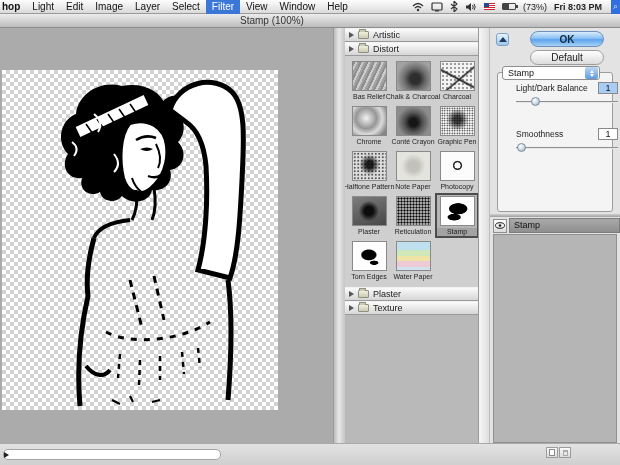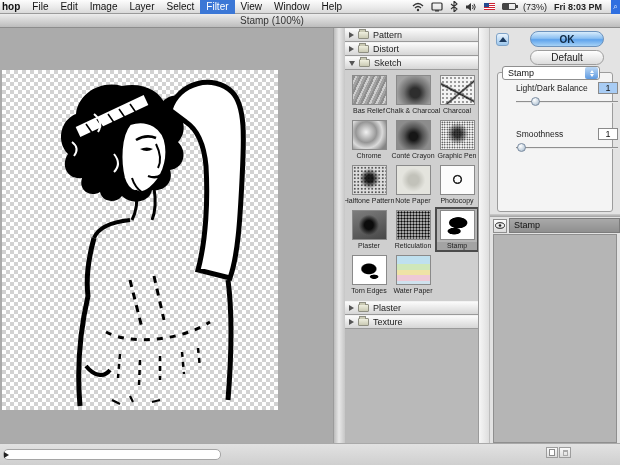--- a/index.html
+++ b/index.html
@@ -131,21 +131,21 @@
   .newfx i { width:6px; height:7px; border:1px solid #8a8a8a; background:#fff; display:block; }
   .trash i { width:5px; height:6px; border:1px solid #aaa; border-top:2px solid #aaa; display:block; }
 </style>
 </head>
 <body>
 
 <div class="screen">
 
   <div class="menubar">
     <span class="app">hop</span>
-    <span class="mitem">File</span>
+    <span class="mitem">Light</span>
     <span class="mitem">Edit</span>
     <span class="mitem">Image</span>
     <span class="mitem">Layer</span>
     <span class="mitem">Select</span>
     <span class="mitem active">Filter</span>
     <span class="mitem">View</span>
     <span class="mitem">Window</span>
     <span class="mitem">Help</span>
     <span class="mright">
       <span class="sicon">
@@ -225,31 +225,26 @@
       </svg>
     </div>
   </div>
 
   <div class="splitter"></div>
 
   <div class="filterlist">
     <div class="cat">
       <span class="tri closed"></span>
       <span class="folder"></span>
-      <span>Pattern</span>
+      <span>Artistic</span>
     </div>
     <div class="cat">
       <span class="tri closed"></span>
       <span class="folder"></span>
       <span>Distort</span>
-    </div>
-    <div class="cat">
-      <span class="tri open"></span>
-      <span class="folder"></span>
-      <span>Sketch</span>
     </div>
 
     <div class="grid">
       <div class="cell">
         <div class="thumb t-basrelief"></div>
         <div class="tlabel">Bas Relief</div>
       </div>
       <div class="cell">
         <div class="thumb t-chalk"></div>
         <div class="tlabel">Chalk &amp; Charcoal</div>

